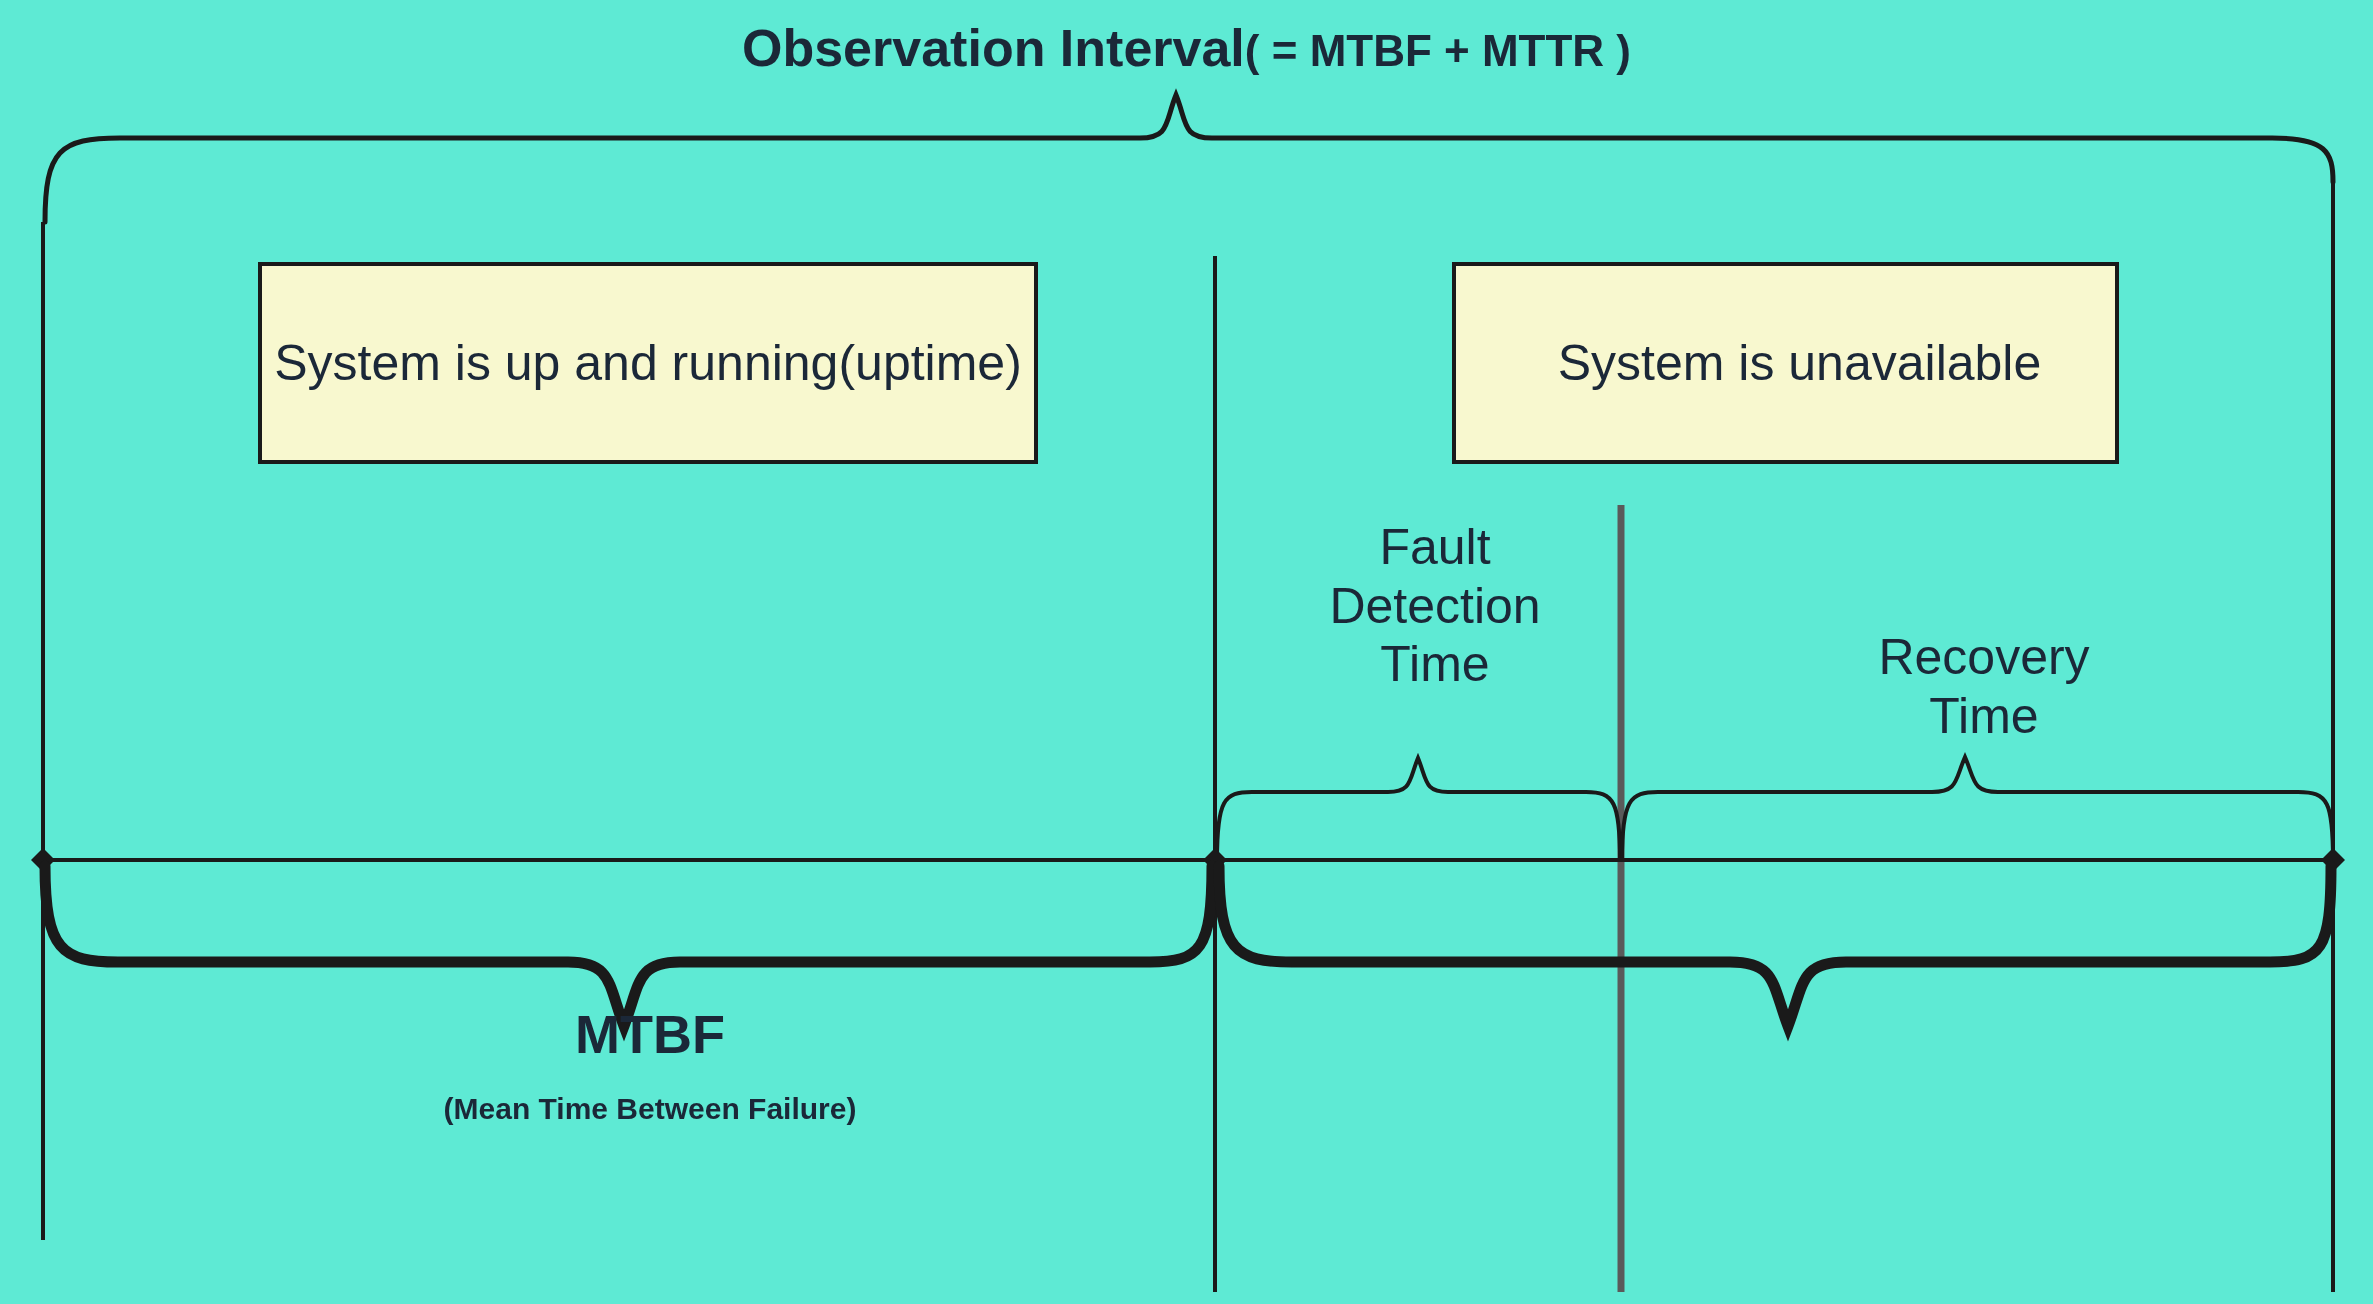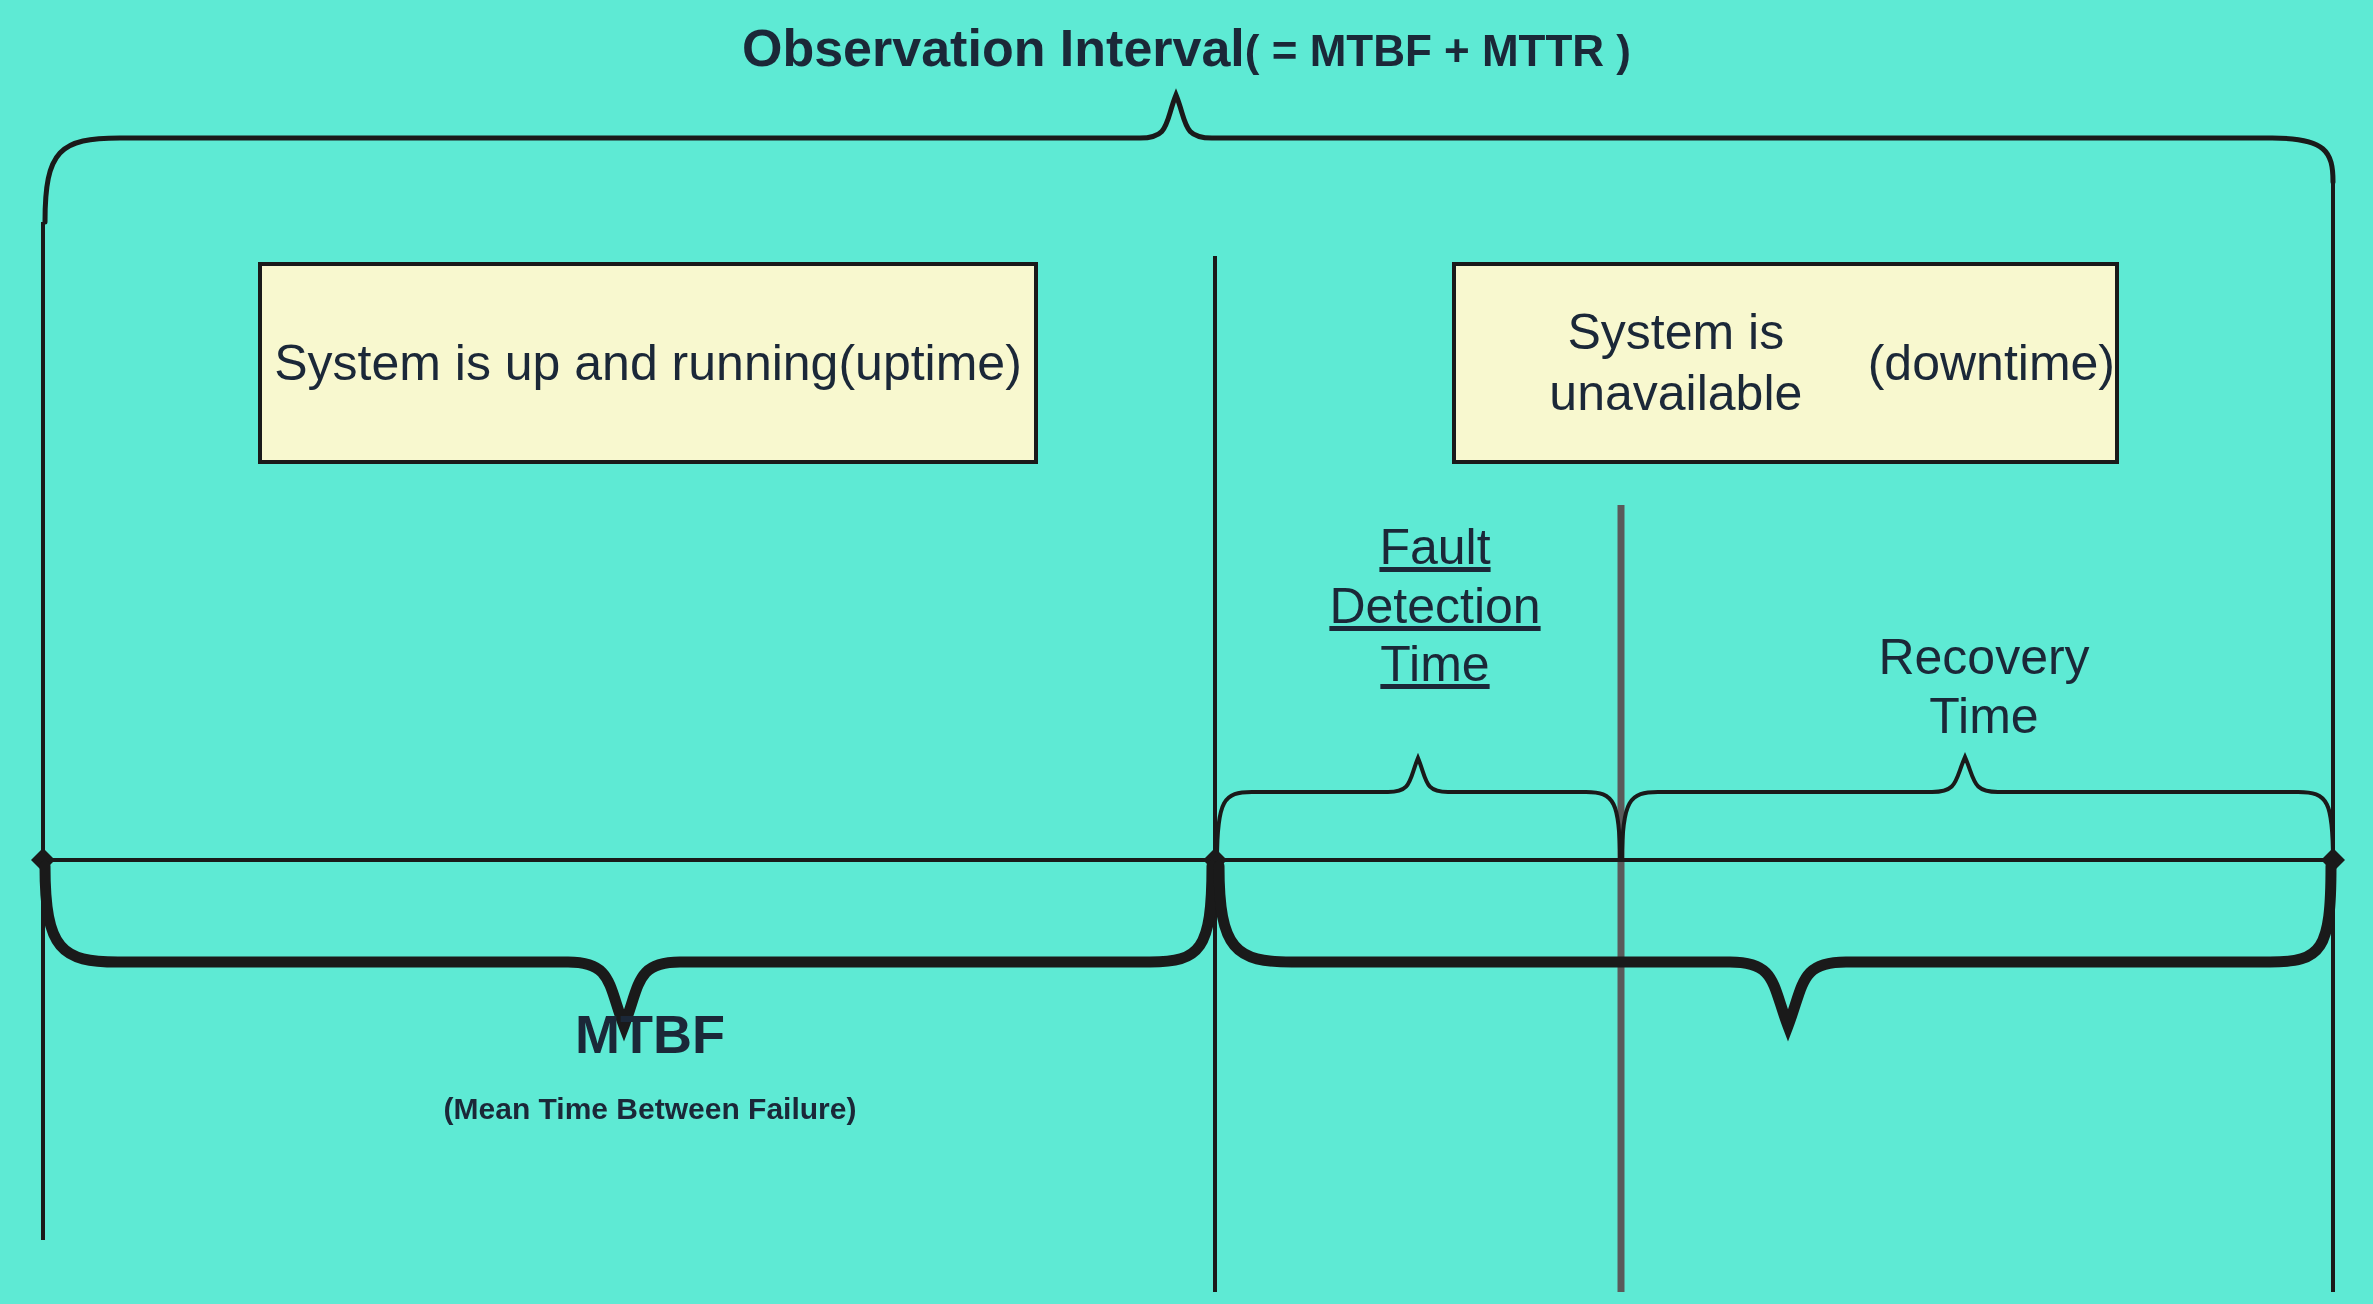--- a/index.html
+++ b/index.html
@@ -56,21 +56,21 @@
   #box-downtime { left: 1452px; top: 262px; width: 667px; height: 202px; padding-left: 28px; }
 
   .interval-label {
     position: absolute;
     text-align: center;
     color: #1b2838;
     font-size: 50px;
     line-height: 1.17;
     white-space: pre-line;
   }
-  #fault-detection-label { left: 1240px; top: 518px; width: 390px; text-decoration: underline; }
+  #fault-detection-label { left: 1240px; top: 518px; width: 390px; }
   #recovery-label        { left: 1744px; top: 628px; width: 480px; }
 
   .metric {
     position: absolute;
     text-align: center;
     color: #1b2838;
   }
   .metric .abbr {
     font-size: 54px;
     line-height: 1.1;
@@ -147,21 +147,20 @@
     <span>Observation Interval</span><span class="eq">( = MTBF + MTTR )</span>
   </div>
 
   <div class="statebox" id="box-uptime">
     <div>System is up and running</div>
     <div>(uptime)</div>
   </div>
 
   <div class="statebox" id="box-downtime">
     <div>System is unavailable</div>
-    <div>(downtime)</div>
   </div>
 
   <div class="interval-label" id="fault-detection-label">Fault
 Detection
 Time</div>
 
   <div class="interval-label" id="recovery-label">Recovery
 Time</div>
 
   <div class="metric" id="metric-mtbf">

